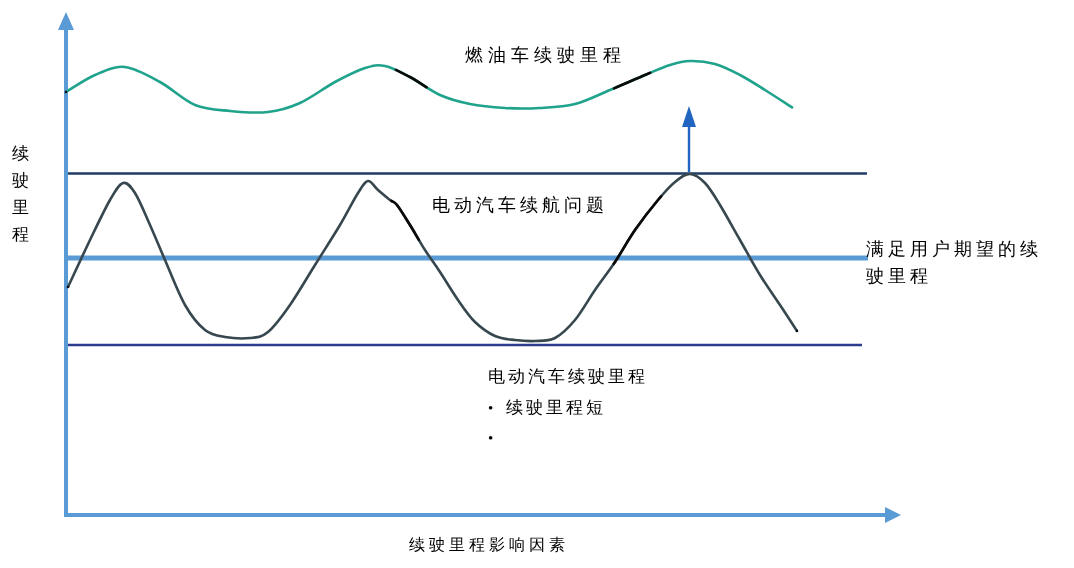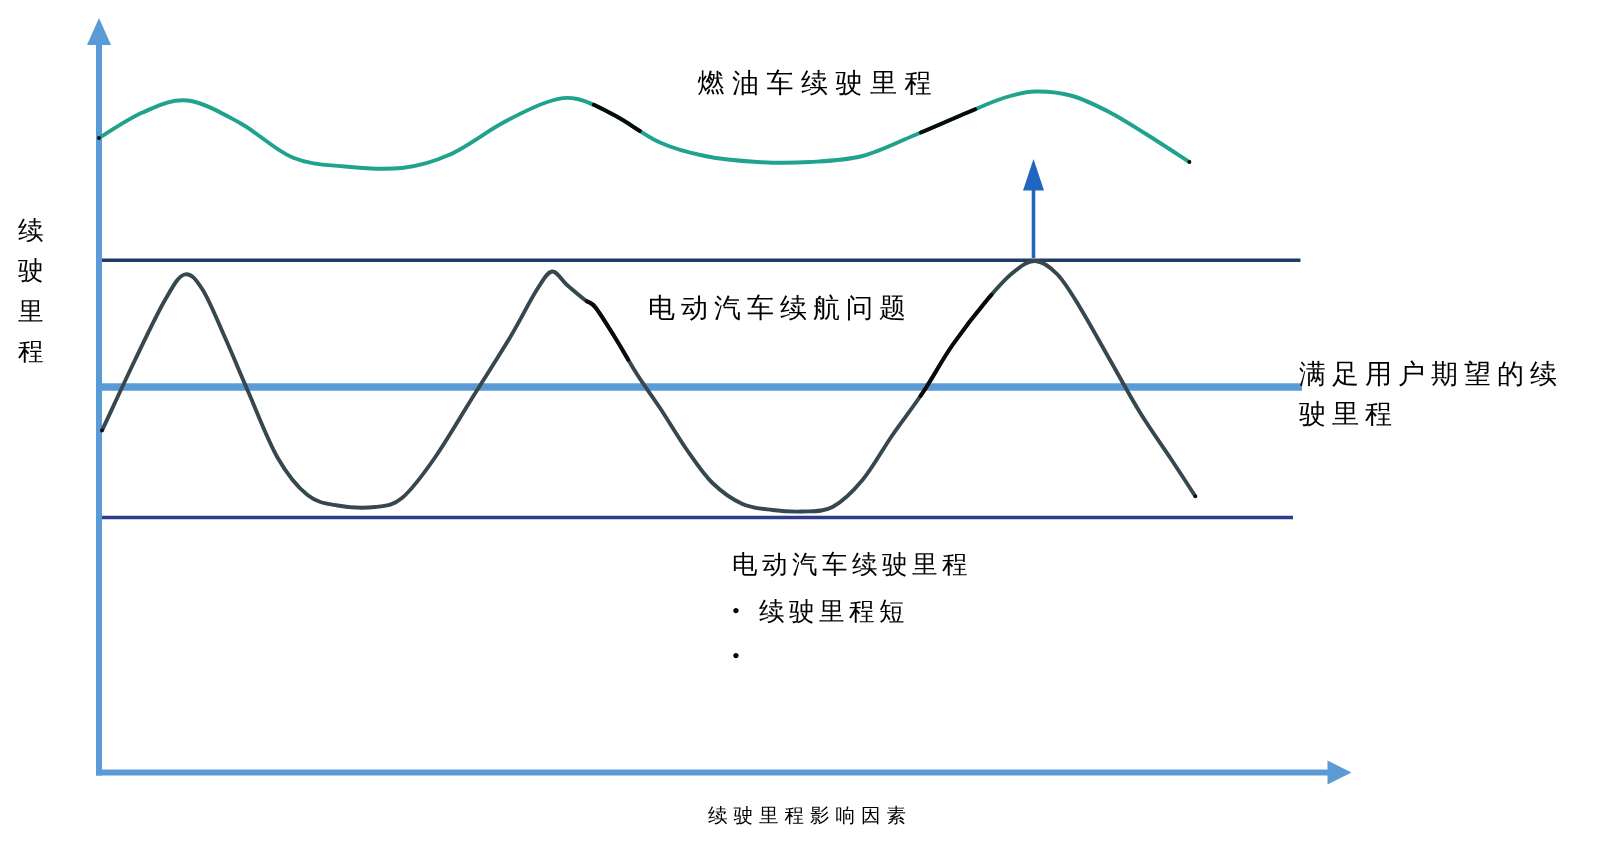--- a/index.html
+++ b/index.html
@@ -31,22 +31,22 @@
     font-size:18px;letter-spacing:4px;line-height:27px;
     word-break:break-all;
   }
   .problem{
     left:488px;top:365px;width:260px;font-size:17px;letter-spacing:3px;
   }
   .problem .title{margin-bottom:8px;}
   .problem .row{display:flex;align-items:flex-start;margin-top:6px;line-height:24px;}
   .problem .dot{width:18px;flex:0 0 18px;font-size:15px;letter-spacing:0;}
   .x-axis-label{
-    left:398px;top:535px;width:210px;text-align:right;
-    font-size:13px;letter-spacing:4px;
+    left:409px;top:535px;width:210px;text-align:left;
+    font-size:16px;letter-spacing:4px;
   }
   .joint{fill:none;stroke-linecap:round;}
 </style>
 </head>
 <body>
 
 <div id="stage">
 
   <svg width="1074" height="568" viewBox="0 0 1074 568">
 

